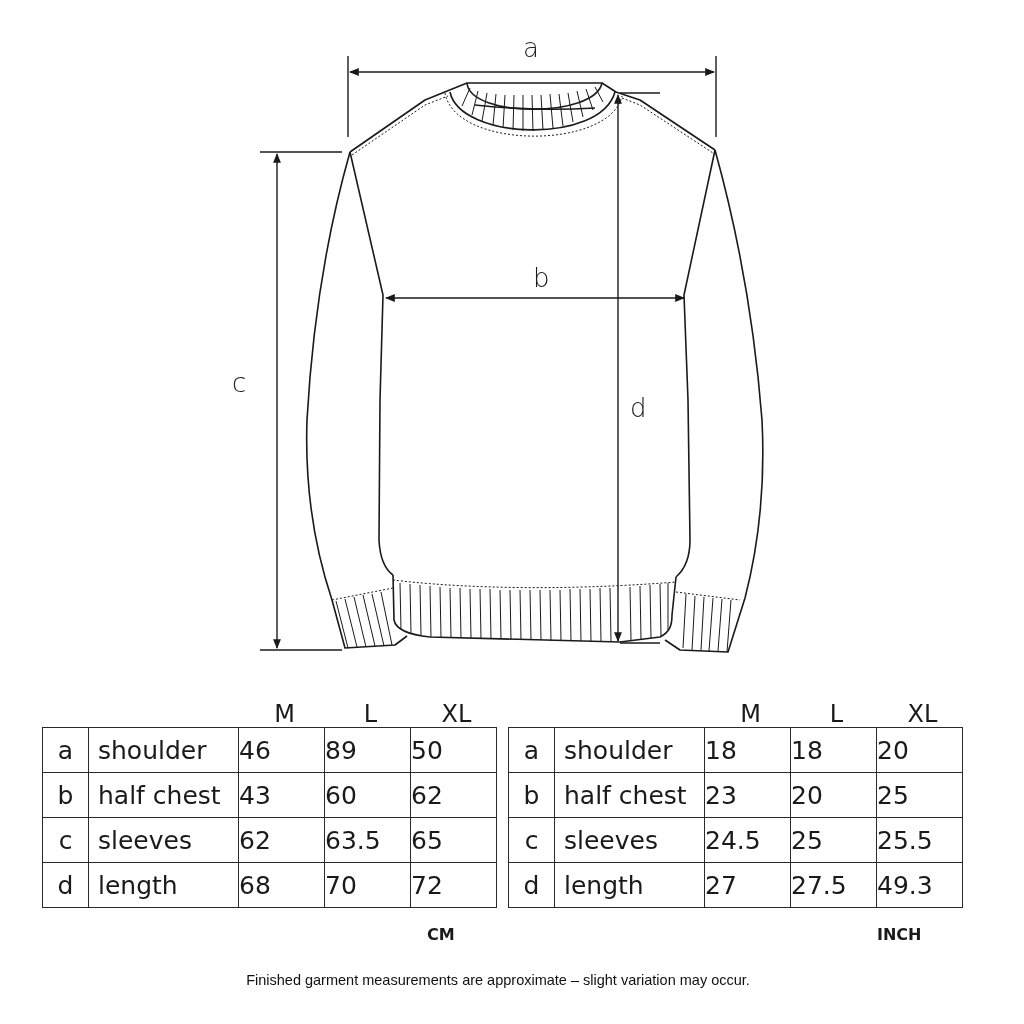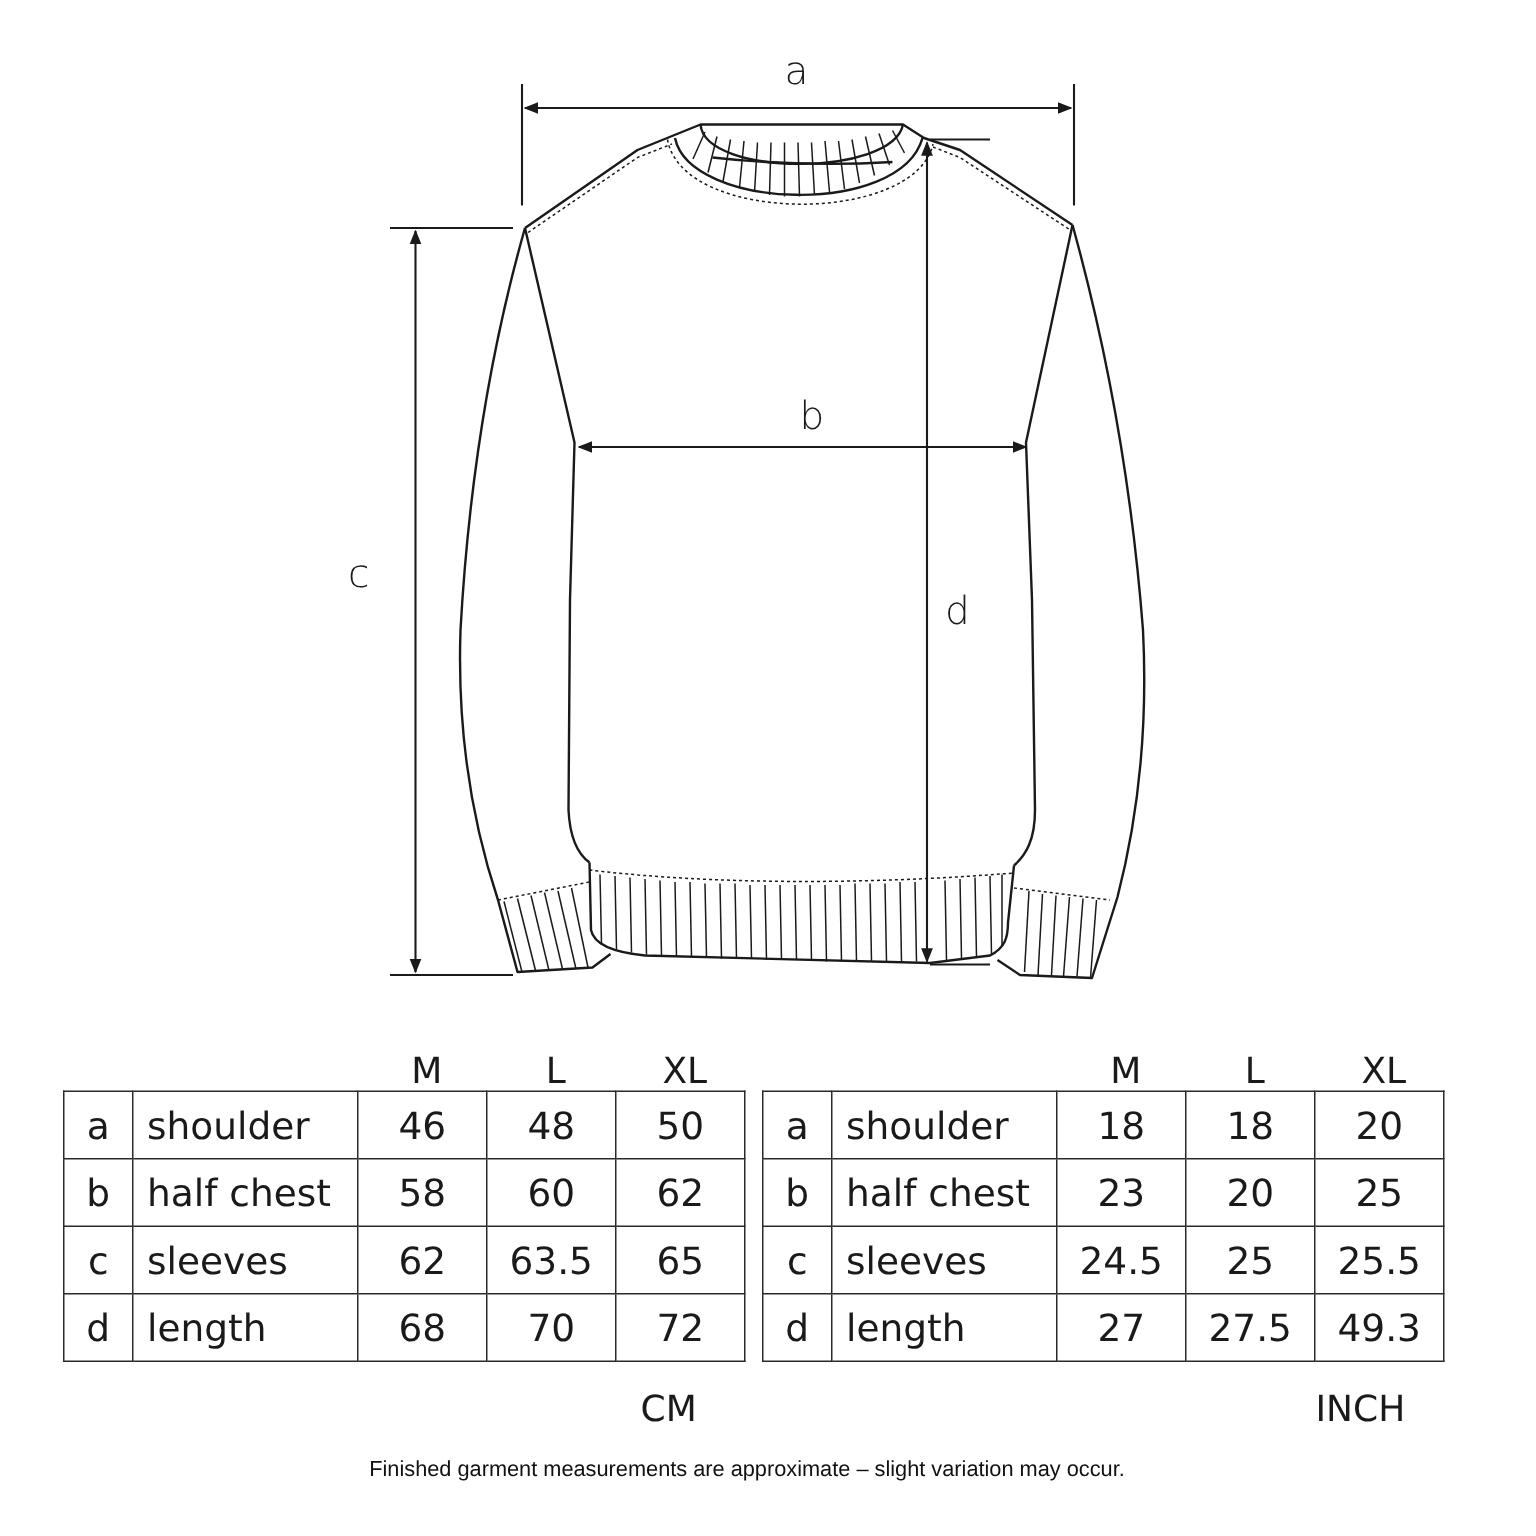--- a/index.html
+++ b/index.html
@@ -3,23 +3,23 @@
 <meta charset="utf-8">
 <style>
   html, body { margin:0; padding:0; background:#ffffff; }
   body { width:1024px; height:1024px; position:relative; overflow:hidden; font-family:"DejaVu Sans", sans-serif; color:#1a1a1a; }
   #diagram { position:absolute; left:0; top:0; width:1024px; height:680px; }
   .dim-label { position:absolute; font-size:26px; font-weight:300; color:#1a1a1a; line-height:1; }
   .size-table { position:absolute; border-collapse:collapse; font-size:25px; }
   .size-table td { border:1.5px solid #2a2a2a; height:44px; padding:0; }
   .size-table td.key { width:45px; text-align:center; }
   .size-table td.name { width:150px; text-align:left; padding-left:9px; box-sizing:border-box;margin-top:44px; }
-  .size-table td.val { width:85px; text-align:center; }
+  .size-table td.val { width:85px; text-align:left; }
   .size-head { position:absolute; font-size:24px; text-align:center; width:85px; }
-  .unit { position:absolute; font-size:24px; }
+  .unit { position:absolute; font-size:16px;font-weight:bold; }
   .footnote { position:absolute; left:0; width:996px; top:972px; text-align:center; font-family:"Liberation Sans", sans-serif; font-size:14.5px; color:#111; }
 </style>
 </head>
 <body>
 
 <div id="diagram">
   <svg width="1024" height="680" viewBox="0 0 1024 680">
     <defs>
       <marker id="arr" viewBox="0 0 10 10" refX="9" refY="5" markerWidth="7" markerHeight="7" orient="auto-start-reverse">
         <path d="M0,1 L10,5 L0,9 z" fill="#1a1a1a"></path>
@@ -139,27 +139,27 @@
 <div class="size-head" style="left:242px;top:700px;">M</div>
 <div class="size-head" style="left:328px;top:700px;">L</div>
 <div class="size-head" style="left:414px;top:700px;">XL</div>
 
 <table class="size-table" style="left:42px;top:727px;">
   <tbody>
       <tr>
     <td class="key">a</td>
     <td class="name">shoulder</td>
     <td class="val">46</td>
-    <td class="val">48</td>
+    <td class="val">89</td>
     <td class="val">50</td>
   </tr>
   <tr>
     <td class="key">b</td>
     <td class="name">half chest</td>
-    <td class="val">58</td>
+    <td class="val">43</td>
     <td class="val">60</td>
     <td class="val">62</td>
   </tr>
   <tr>
     <td class="key">c</td>
     <td class="name">sleeves</td>
     <td class="val">62</td>
     <td class="val">63.5</td>
     <td class="val">65</td>
   </tr>

